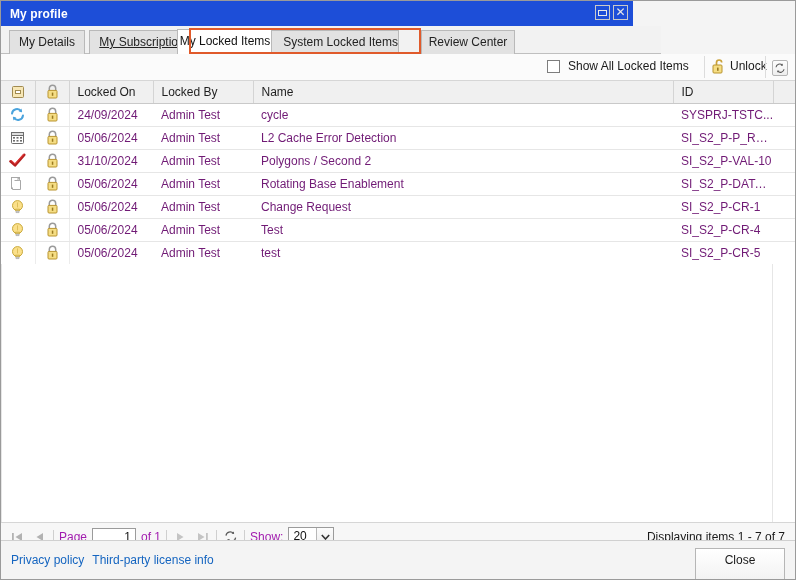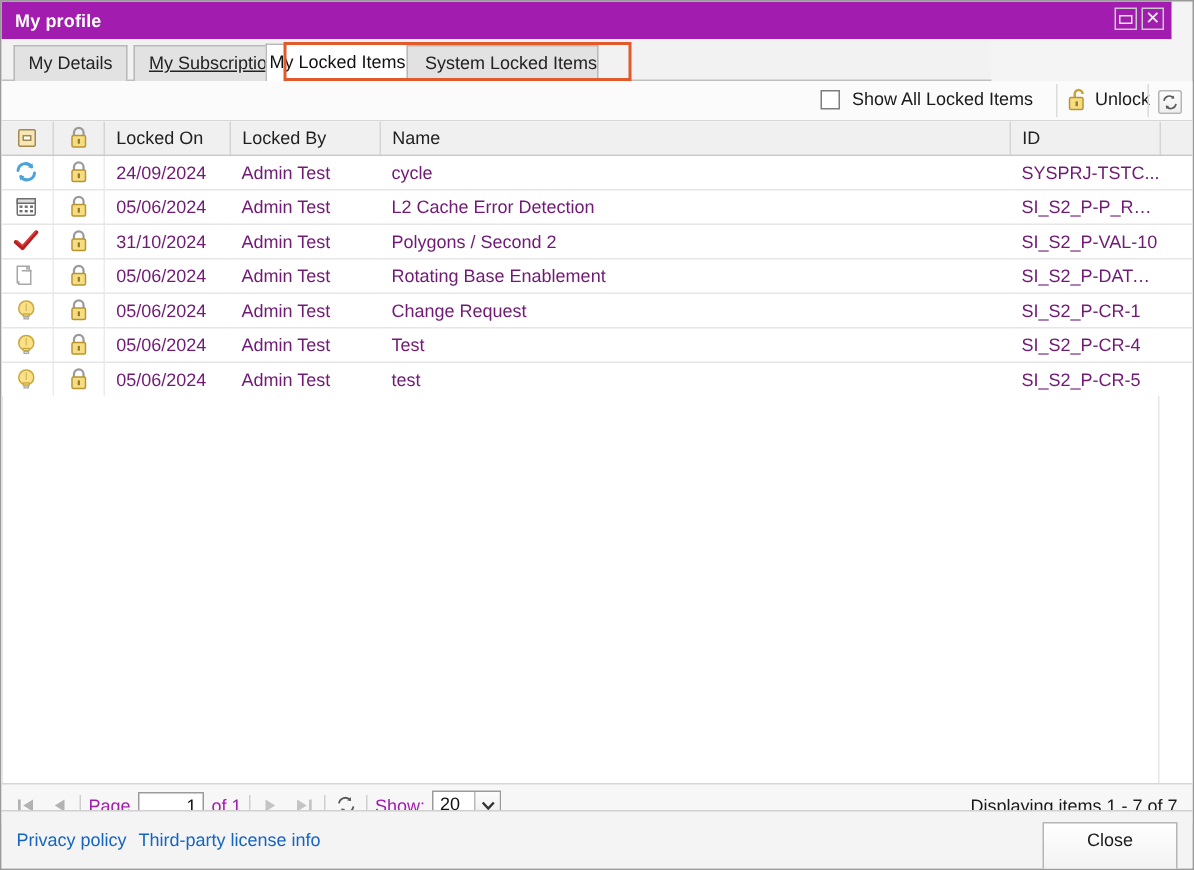--- a/index.html
+++ b/index.html
@@ -20,23 +20,23 @@
     overflow: hidden;
     background: #f4f4f4;
     box-sizing: border-box;
     border: 1px solid #9a9a9a;
   }
 
   
   .titlebar {
     position: absolute;
     left: 0; top: 0;
-    width: 780px;
+    width: 632px;
     height: 25px;
-    background: #a21caf;
+    background: #1d4ed8;
     box-sizing: border-box;
   }
   .titlebar-text {
     position: absolute;
     left: 9px; top: 6px;
     color: #ffffff;
     font-size: 12px;
     font-weight: bold;
     letter-spacing: 0.1px;
   }
@@ -399,20 +399,21 @@
         <div class="x-glyph">✕</div>
       </div>
     </div>
   </div>
 
   <div class="tabstrip">
     <div class="tab" style="left:8px; width:76px;">My Details</div>
     <div class="tab" style="left:88px; width:112px;text-decoration:underline;">My Subscriptions</div>
     <div class="tab active" style="left:176px; width:96px; top:3px;">My Locked Items</div>
     <div class="tab" style="left:270px; width:128px;text-align:right;">System Locked Items</div>
+    <div class="tab" style="left:420px; width:94px;">Review Center</div>
     <div class="tab-highlight" style="left:188px; top:2px; width:232px; height:26px;"></div>
   </div>
 
   <div class="panel">
 
     <div class="toolbar">
       <div class="chk-wrap">
         <span class="chk-box"></span>
         <span class="chk-label">Show All Locked Items</span>
       </div>

